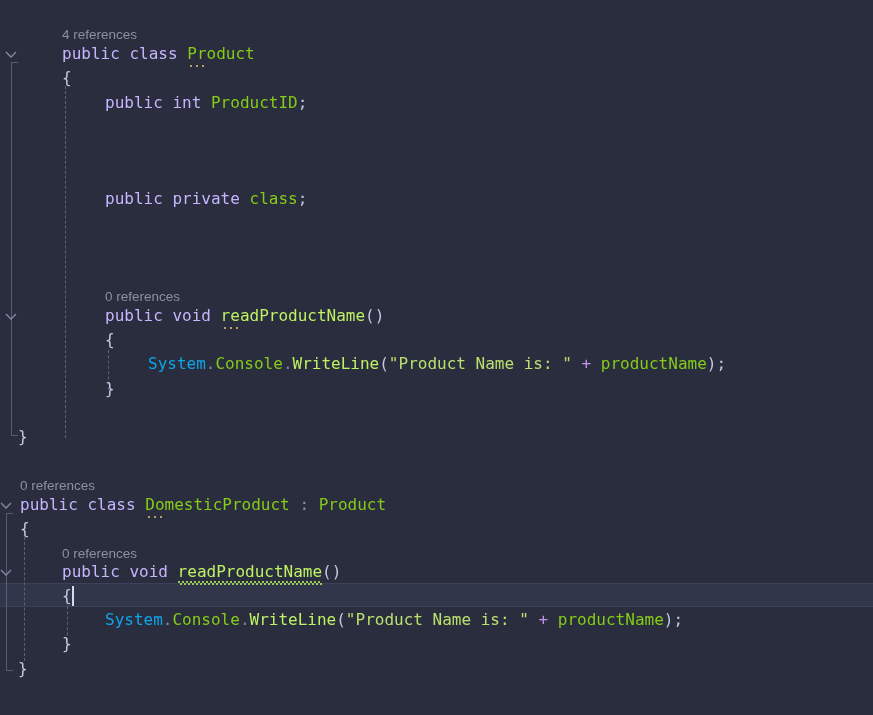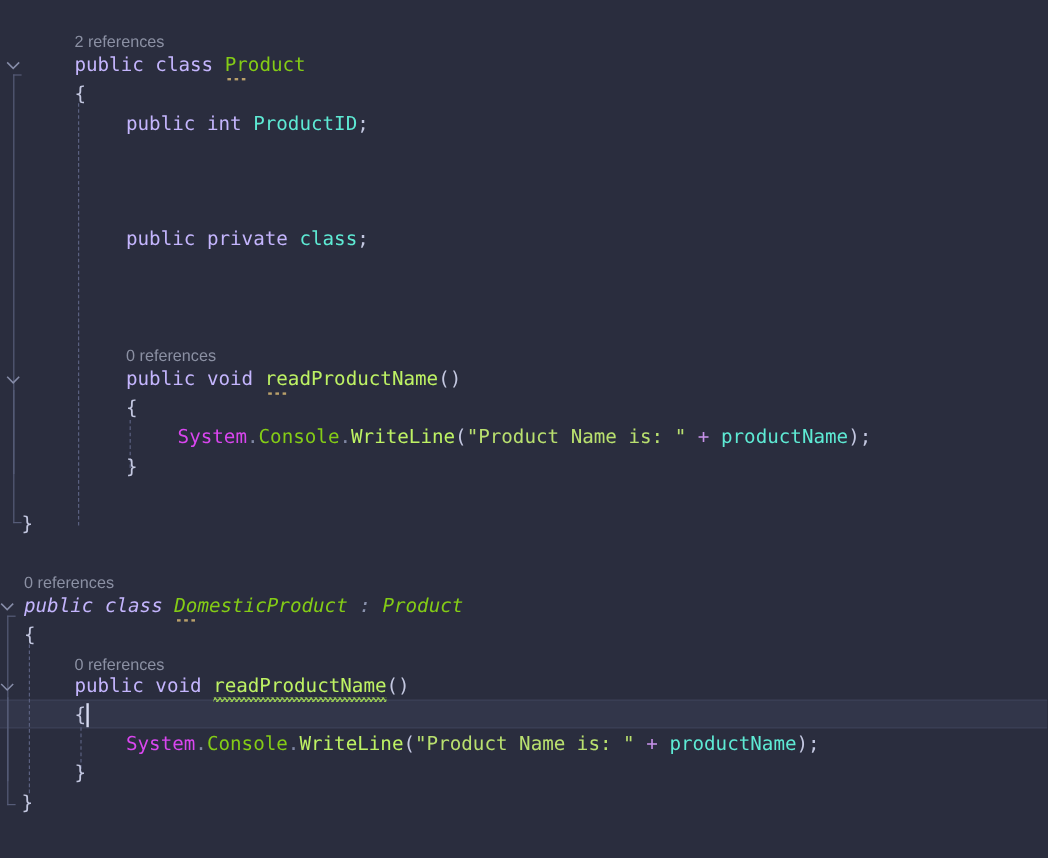--- a/index.html
+++ b/index.html
@@ -38,23 +38,23 @@
     white-space: pre;
     font-family: "Liberation Sans", "DejaVu Sans", sans-serif;
     font-size: 13.5px;
     line-height: 20px;
     color: #8b90a3;
   }
 
   
   .kw       { color: #c4b5fd; }            
   .type     { color: #84cc16; }            
-  .field    { color: #5eead4; }
+  .field    { color: #84cc16; }
   .method   { color: #bef264; }            
-  .ns       { color: #d946ef; }            
+  .ns       { color: #0ea5e9; }            
   .str      { color: #b9e06f; }            
   .punc     { color: #c3c7e0; }            
   .dot      { color: #7f87a3; }
   .op       { color: #c792ea; }            
   .colon    { color: #8a92ad; }
 
   
   .squiggle {
     position: relative;
     text-decoration: none;
@@ -181,21 +181,21 @@
     <svg width="18" height="18" viewBox="0 0 18 18" aria-hidden="true">
       <path d="M4 7 L9 12 L14 7" fill="none" style="stroke:#868ca8" stroke-width="1.3"></path>
     </svg>
   </div>
 
   <div class="indent-guide" style="left:65px; top:86px; height:352px;"></div>
   <div class="indent-guide" style="left:108px; top:350px; height:40px;"></div>
   <div class="indent-guide" style="left:24px; top:537px; height:124px;"></div>
   <div class="indent-guide" style="left:67px; top:606px; height:40px;"></div>
 
-  <div class="codelens" style="left:62px; top:25px;">2 references</div>
+  <div class="codelens" style="left:62px; top:25px;">4 references</div>
 
   <div class="line" style="left:62px; top:42px;"><span class="kw">public</span><span> </span><span class="kw">class</span><span> </span><span class="type dots">Product</span></div>
 
   <div class="line" style="left:62px; top:66px;"><span class="punc">{</span></div>
 
   <div class="line" style="left:105px; top:91px;"><span class="kw">public</span><span> </span><span class="kw">int</span><span> </span><span class="field">ProductID</span><span class="punc">;</span></div>
 
 
   <div class="line" style="left:105px; top:187px;"><span class="kw">public</span><span> </span><span class="kw">private</span><span> </span><span class="field">class</span><span class="punc">;</span></div>
 
@@ -207,21 +207,21 @@
   <div class="line" style="left:105px; top:328px;"><span class="punc">{</span></div>
 
   <div class="line" style="left:148px; top:352px;"><span class="ns">System</span><span class="dot">.</span><span class="type">Console</span><span class="dot">.</span><span class="method">WriteLine</span><span class="punc">(</span><span class="str">"Product Name is: "</span><span> </span><span class="op">+</span><span> </span><span class="field">productName</span><span class="punc">)</span><span class="punc">;</span></div>
 
   <div class="line" style="left:105px; top:377px;"><span class="punc">}</span></div>
 
   <div class="line" style="left:18px; top:425px;"><span class="punc">}</span></div>
 
   <div class="codelens" style="left:20px; top:476px;">0 references</div>
 
-  <div class="line" style="left:20px; top:493px;font-style:italic;"><span class="kw">public</span><span> </span><span class="kw">class</span><span> </span><span class="type dots">DomesticProduct</span><span> </span><span class="colon">:</span><span> </span><span class="type">Product</span></div>
+  <div class="line" style="left:20px; top:493px;"><span class="kw">public</span><span> </span><span class="kw">class</span><span> </span><span class="type dots">DomesticProduct</span><span> </span><span class="colon">:</span><span> </span><span class="type">Product</span></div>
 
   <div class="line" style="left:20px; top:517px;"><span class="punc">{</span></div>
 
   <div class="codelens" style="left:62px; top:544px;">0 references</div>
 
   <div class="line" style="left:62px; top:560px;"><span class="kw">public</span><span> </span><span class="kw">void</span><span> </span><span class="method squiggle">readProductName</span><span class="punc">(</span><span class="punc">)</span></div>
 
   <div class="line" style="left:62px; top:584px;"><span class="punc">{</span></div>
   <div class="caret" style="left:72px; top:586px; height:20px;"></div>
 

